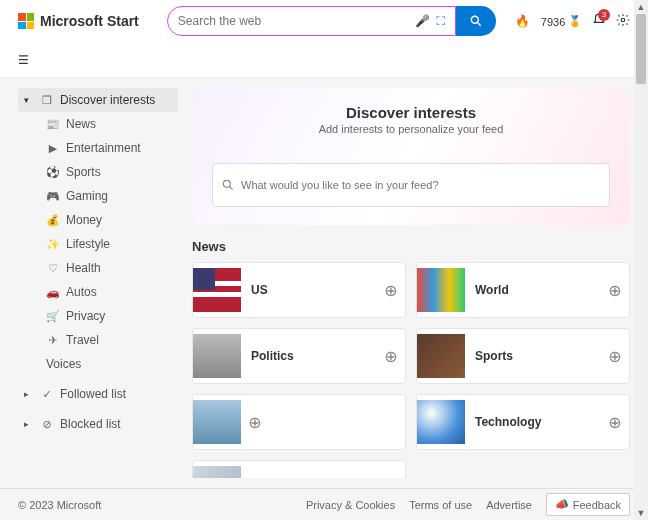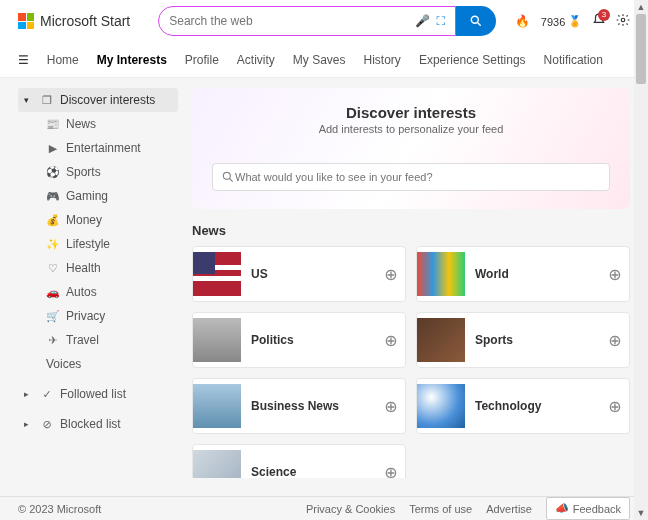--- a/index.html
+++ b/index.html
@@ -1,18 +1,18 @@
 <!DOCTYPE html>
 <html><head>
 <meta charset="utf-8">
 <style>
 *{margin:0;padding:0;box-sizing:border-box;font-family:"Segoe UI",Arial,sans-serif}
 body{background:#f5f5f5;width:648px;height:520px;overflow:hidden;position:relative;font-size:12px;color:#333}
 .header{background:#fff;height:42px;display:flex;align-items:center;padding:0 18px;gap:10px}
-.logo{display:flex;align-items:center;gap:6px;font-weight:400;font-size:14px}
+.logo{display:flex;align-items:center;gap:6px;font-weight:700;font-size:14px}
 .logo-grid{width:16px;height:16px;display:grid;grid-template:1fr 1fr/1fr 1fr;gap:1px}
 .logo-grid span:nth-child(1){background:#f25022}.logo-grid span:nth-child(2){background:#7fba00}.logo-grid span:nth-child(3){background:#00a4ef}.logo-grid span:nth-child(4){background:#ffb900}
 .search-wrap{flex:1;display:flex;align-items:center;margin-left:18px}
 .search-box{flex:1;height:30px;border:1px solid #d946ef;border-radius:16px 0 0 16px;display:flex;align-items:center;padding:0 10px;background:#fff}
 .search-box input{border:none;outline:none;flex:1;font-size:12px}
 .search-btn{width:40px;height:30px;background:#0078d4;border-radius:0 16px 16px 0;display:flex;align-items:center;justify-content:center;color:#fff}
 .hdr-right{display:flex;align-items:center;gap:10px;margin-left:10px}
 .pts{font-size:11px;display:flex;align-items:flex-end;gap:3px}
 .bell{position:relative}
 .badge{position:absolute;top:-4px;right:-4px;width:12px;height:12px;background:#d13438;border-radius:50%;color:#fff;font-size:8px;display:flex;align-items:center;justify-content:center}
@@ -26,37 +26,37 @@
 .sb-row.top{background:#e8e8e8;border-radius:3px;font-weight:500;color:#333}
 .sb-row.child{padding-left:28px}
 .sb-row.voices{padding-left:28px;color:#555}
 .sb-row.sec{margin-top:6px}
 .caret{font-size:9px;width:10px}
 .ic{width:14px;text-align:center;color:#666;font-size:11px}
 .main{flex:1;overflow-y:auto}
 .hero{background:linear-gradient(120deg,#f8f0ff,#fff,#ffe8f0);border-radius:6px;padding:16px 20px 18px;text-align:center}
 .hero h2{font-size:15px;font-weight:600;margin-bottom:2px}
 .hero p{font-size:11px;color:#666;margin-bottom:28px}
-.hero-search{background:#fff;border:1px solid #ddd;border-radius:4px;height:28px;display:flex;align-items:center;padding:0 8px;}
+.hero-search{background:#fff;border:1px solid #ddd;border-radius:4px;height:44px;display:flex;align-items:center;padding:0 8px;gap:6px}
 .hero-search input{border:none;outline:none;flex:1;font-size:11px}
 .sec-title{font-weight:600;font-size:13px;margin:14px 0 8px}
 .grid{display:grid;grid-template-columns:1fr 1fr;gap:10px}
 .card{background:#fff;border:1px solid #e5e5e5;border-radius:4px;height:56px;display:flex;align-items:center;overflow:hidden}
 .thumb{width:48px;height:44px;background:linear-gradient(135deg,#b0c4de,#4682b4);flex-shrink:0}
 .thumb.us{background:linear-gradient(180deg,#b22234 30%,#fff 30%,#fff 40%,#b22234 40%,#b22234 55%,#fff 55%,#fff 65%,#b22234 65%);position:relative}
 .thumb.us::before{content:"";position:absolute;width:22px;height:22px;background:#3c3b6e;top:0;left:0}
 .thumb.world{background:linear-gradient(90deg,#e74c3c,#3498db,#f1c40f,#2ecc71)}
 .thumb.politics{background:linear-gradient(180deg,#bbb,#888)}
 .thumb.sports{background:linear-gradient(135deg,#5a3a2a,#8b5a3a)}
 .thumb.biz{background:linear-gradient(180deg,#a8c8e0,#6090b0)}
 .thumb.tech{background:radial-gradient(circle at 30% 30%,#fff,#4a90d9 60%,#2060a0)}
 .thumb.sci{background:linear-gradient(135deg,#d0d8e0,#a0b0c0)}
 .card-label{flex:1;padding:0 10px;font-weight:600;font-size:12px}
 .plus{width:28px;color:#888;font-size:16px;text-align:center}
-.footer{position:absolute;bottom:0;left:0;right:0;height:24px;background:#f5f5f5;border-top:1px solid #e0e0e0;display:flex;align-items:center;padding:0 18px;font-size:11px;color:#666}
+.footer{position:absolute;bottom:0;left:0;right:0;height:32px;background:#f5f5f5;border-top:1px solid #e0e0e0;display:flex;align-items:center;padding:0 18px;font-size:11px;color:#666}
 .footer-right{margin-left:auto;display:flex;gap:14px;align-items:center}
 .feedback{background:#fff;border:1px solid #ccc;padding:4px 8px;border-radius:2px;display:flex;gap:4px;align-items:center}
 .scrollbar{position:absolute;right:0;top:0;width:14px;height:520px;background:#f0f0f0;display:flex;flex-direction:column;align-items:center}
 .scroll-arrow{height:14px;font-size:9px;color:#666;display:flex;align-items:center;cursor:pointer}
 .scroll-thumb{width:10px;height:70px;background:#c0c0c0;border-radius:2px;margin-top:0}
 svg{width:14px;height:14px}
 </style>
 </head>
 <body>
 
@@ -96,30 +96,20 @@
       <svg viewBox="0 0 24 24" fill="none" stroke="#333" stroke-width="2">
           <circle cx="12" cy="12" r="3"></circle>
           <path d="M12 2v3M12 19v3M4 12H1M23 12h-3M6 6l-2-2M20 20l-2-2M6 18l-2 2M20 4l-2 2"></path>
         </svg>
     </span>
   </div>
 </div>
 
 <div class="nav">
   <span class="hamburger">☰</span>
-  <div id="nav-items" style="display:flex;gap:18px">
-      <span class="nav-item">Home</span>
-      <span class="nav-item active">My Interests</span>
-      <span class="nav-item">Profile</span>
-      <span class="nav-item">Activity</span>
-      <span class="nav-item">My Saves</span>
-      <span class="nav-item">History</span>
-      <span class="nav-item">Experience Settings</span>
-      <span class="nav-item">Notification</span>
-    </div>
 </div>
 
 <div class="content">
   <div class="sidebar">
     <div class="sb-row top">
       <span class="caret">▾</span>
       <span class="ic">❐</span>
       <span>Discover interests</span>
     </div>
     <div id="sb-children">
@@ -208,21 +198,20 @@
           <div class="card-label">Politics</div>
           <div class="plus">⊕</div>
         </div>
         <div class="card">
           <div class="thumb sports"></div>
           <div class="card-label">Sports</div>
           <div class="plus">⊕</div>
         </div>
         <div class="card">
           <div class="thumb biz"></div>
-          <div class="card-label">Business News</div>
           <div class="plus">⊕</div>
         </div>
         <div class="card">
           <div class="thumb tech"></div>
           <div class="card-label">Technology</div>
           <div class="plus">⊕</div>
         </div>
         <div class="card">
           <div class="thumb sci"></div>
           <div class="card-label">Science</div>

